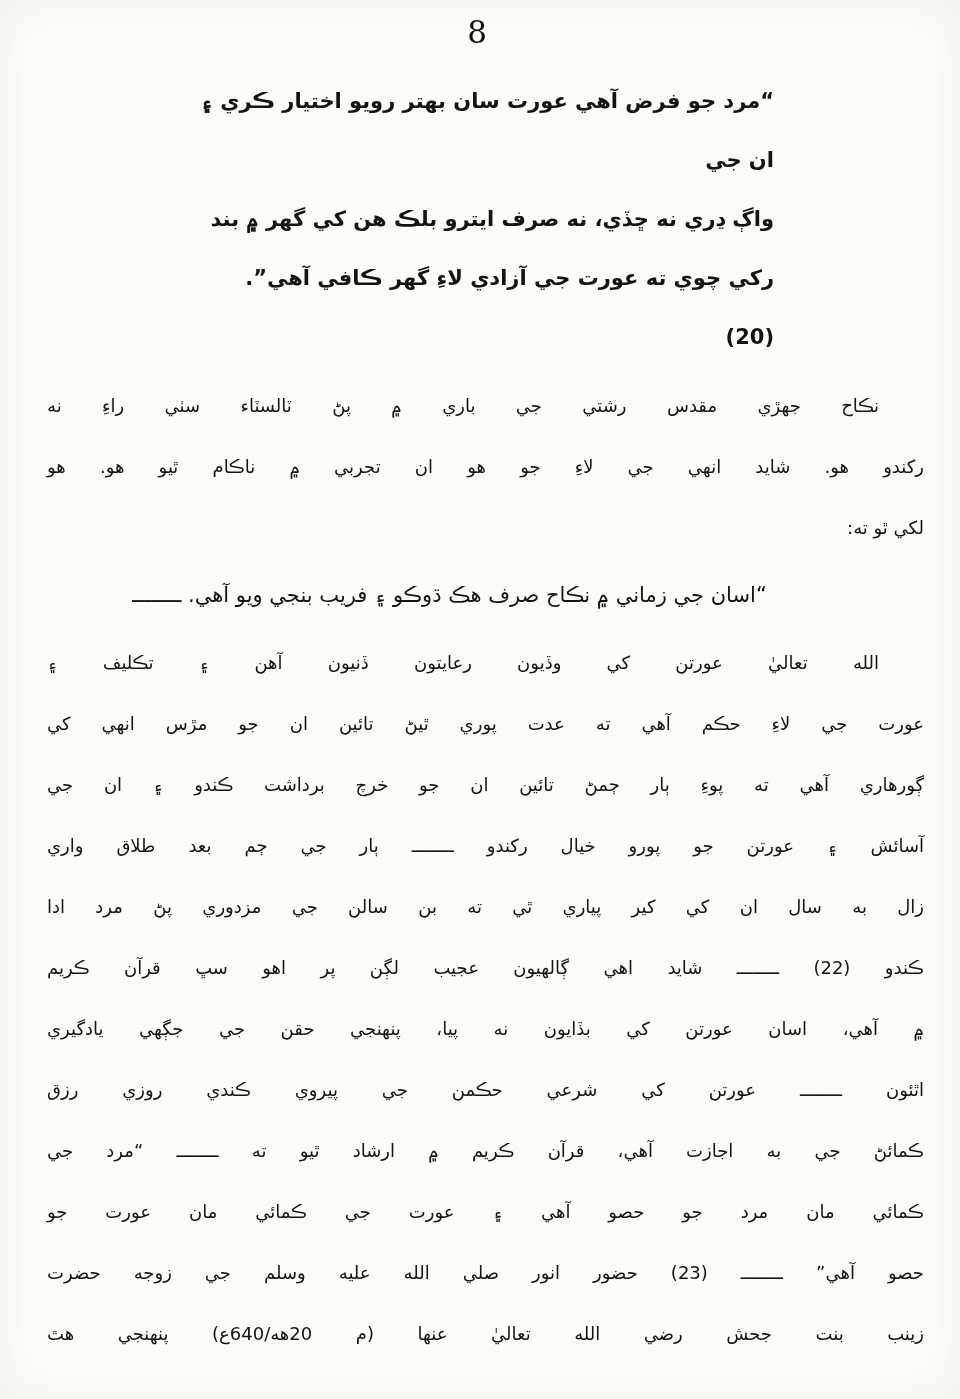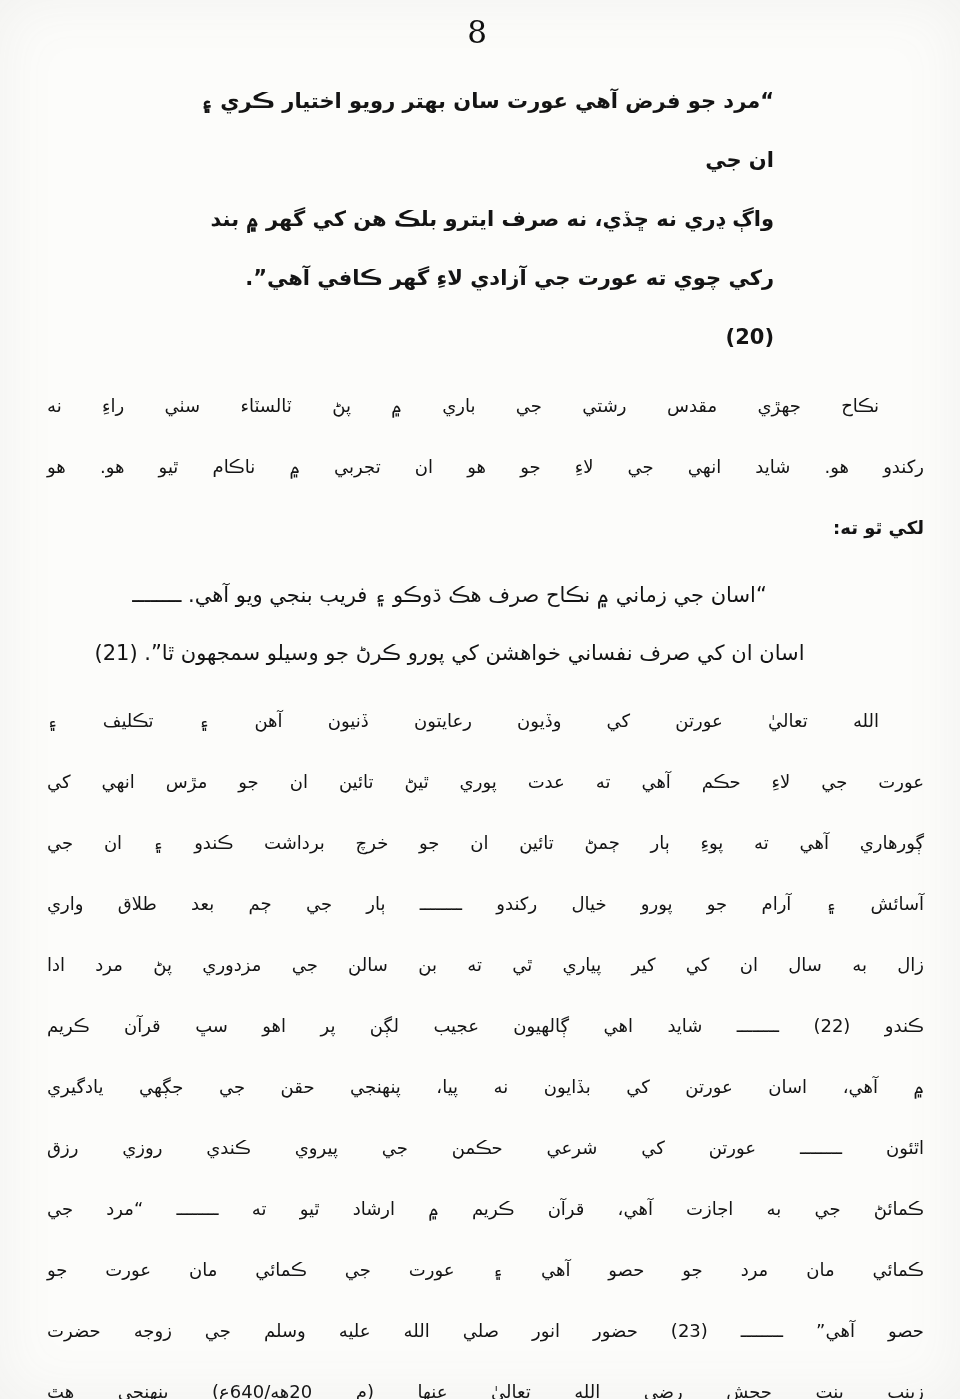--- a/index.html
+++ b/index.html
@@ -38,21 +38,20 @@
     font-size: 18px;
     line-height: 61px;
     text-align: justify;
     text-align-last: justify;
     white-space: normal;
     margin-left: 17px;
   }
   .block.paragraph .line.last {
     text-align: center;
     text-align-last: right;
-    font-weight: bold;
   }
   .block.paragraph .line.first {
     text-indent: 45px;
   }
   .block.quote-narrow {
     margin: 2px 150px 8px 170px;
   }
   .block.quote-narrow .line {
     font-size: 21px;
     line-height: 59px;
@@ -91,27 +90,26 @@
           <div class="line">واڳ ڍري نه ڇڏي، نه صرف ايترو بلڪ هن کي گهر ۾ بند</div>
           <div class="line last">رکي چوي ته عورت جي آزادي لاءِ گهر ڪافي آهي”. (20)</div>
         </div>
         <div class="block paragraph">
           <div class="line first">نڪاح جهڙي مقدس رشتي جي باري ۾ پڻ ٽالسٽاء سٺي راءِ نه</div>
           <div class="line">رکندو هو. شايد انهي جي لاءِ جو هو ان تجربي ۾ ناڪام ٿيو هو. هو</div>
           <div class="line last">لکي ٿو ته:</div>
         </div>
         <div class="block quote-wide">
           <div class="line first">“اسان جي زماني ۾ نڪاح صرف هڪ ڌوڪو ۽ فريب بنجي ويو آهي. ــــــــ</div>
-          <div class="line last">اسان ان کي صرف نفساني خواهشن کي پورو ڪرڻ جو وسيلو سمجهون ٿا”. (21)</div>
         </div>
         <div class="block paragraph">
           <div class="line first">الله تعاليٰ عورتن کي وڏيون رعايتون ڏنيون آهن ۽ تڪليف ۽</div>
           <div class="line">عورت جي لاءِ حڪم آهي ته عدت پوري ٿيڻ تائين ان جو مڙس انهي کي</div>
           <div class="line">ڳورهاري آهي ته پوءِ ٻار ڄمڻ تائين ان جو خرچ برداشت ڪندو ۽ ان جي</div>
-          <div class="line">آسائش ۽ آرام جو پورو خيال رکندو ــــــــ ٻار جي ڄم بعد طلاق واري</div>
+          <div class="line">آسائش ۽ عورتن جو پورو خيال رکندو ــــــــ ٻار جي ڄم بعد طلاق واري</div>
           <div class="line">زال به سال ان کي کير پياري ٿي ته بن سالن جي مزدوري پڻ مرد ادا</div>
           <div class="line">ڪندو (22) ــــــــ شايد اهي ڳالهيون عجيب لڳن پر اهو سڀ قرآن ڪريم</div>
           <div class="line">۾ آهي، اسان عورتن کي بڏايون نه پيا، پنهنجي حقن جي جڳهي يادگيري</div>
           <div class="line">اٿئون ــــــــ عورتن کي شرعي حڪمن جي پيروي ڪندي روزي رزق</div>
           <div class="line">ڪمائڻ جي به اجازت آهي، قرآن ڪريم ۾ ارشاد ٿيو ته ــــــــ “مرد جي</div>
           <div class="line">ڪمائي مان مرد جو حصو آهي ۽ عورت جي ڪمائي مان عورت جو</div>
           <div class="line">حصو آهي” ــــــــ (23) حضور انور صلي الله عليه وسلم جي زوجه حضرت</div>
           <div class="line">زينب بنت جحش رضي الله تعاليٰ عنها (م 20هه/640ع) پنهنجي هٿ</div>
         </div>
       </div>

